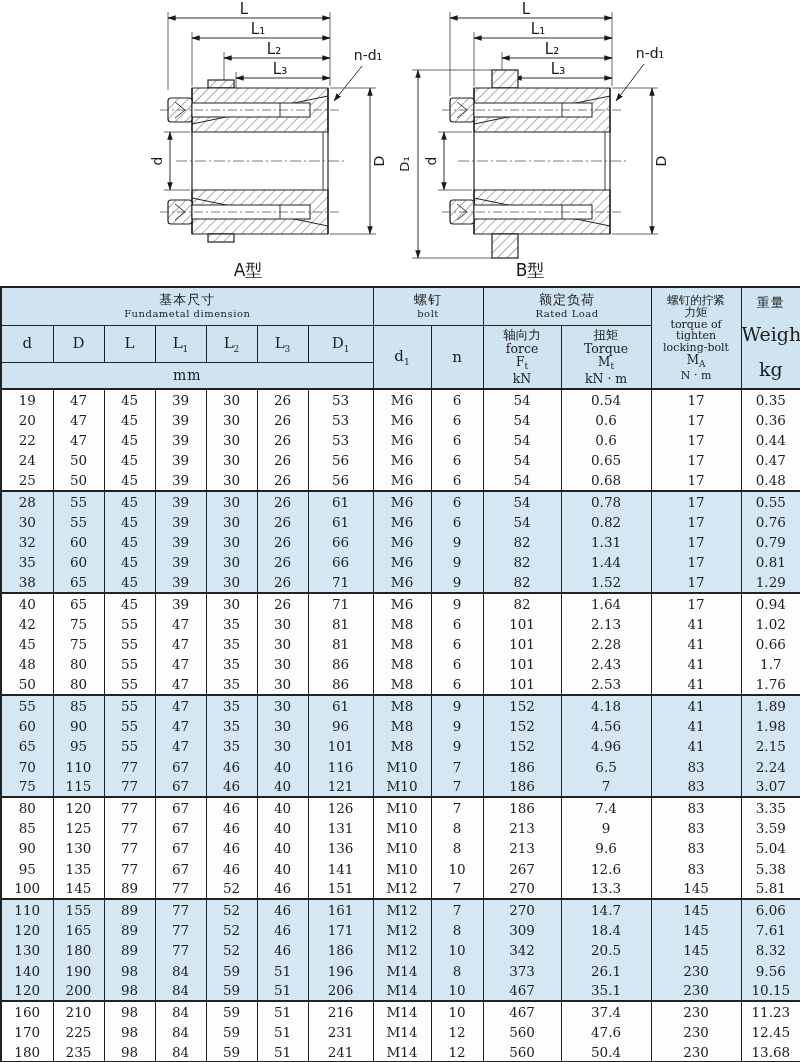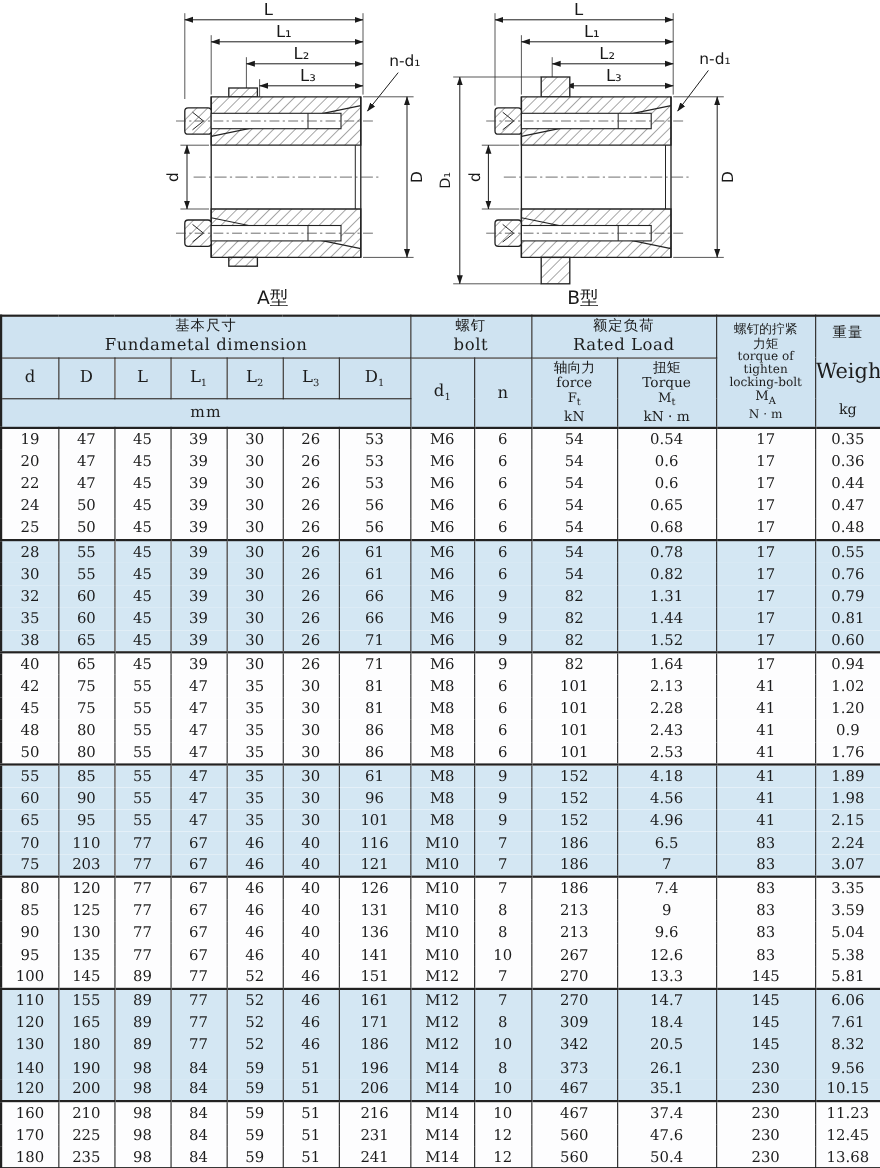--- a/index.html
+++ b/index.html
@@ -17,33 +17,33 @@
                border:2px solid #222222; }
   .spec th, .spec td { border:1px solid #222222; text-align:center; vertical-align:middle;
                        padding:0; overflow:hidden; color:#1c1c1c; }
   .spec thead th { background:#cfe3f1; font-weight:normal; }
   .spec thead tr.h1 { height:38px; }
   .spec thead tr.h2 { height:37px; }
   .spec thead tr.h3 { height:27px; }
   .spec thead tr.h3 th { border-bottom:2px solid #222222; }
 
   .zh  { font-size:13px; letter-spacing:1px; line-height:1.15; }
-  .en  { font-size:15px; letter-spacing:0.5px; line-height:1.15; }
+  .en  { font-size:10px; letter-spacing:0.5px; line-height:1.15; }
   .dim { font-size:15px; }
   sub  { font-size:9px; }
   th.tighten div { line-height:1.08; }
   th.tighten .zh { font-size:11.5px; letter-spacing:0; }
   th.tighten .en { font-size:11px; letter-spacing:0; }
   th.tighten .sym { font-size:12px; line-height:1.08; }
   th.weight { vertical-align:middle; }
   th.weight .wrap { display:flex; flex-direction:column; justify-content:space-between;
                     height:92px; padding:4px 0; }
   th.weight .zh { font-size:13px; }
   th.weight .wen { font-size:19px; }
-  th.weight .wunit { font-size:13px; }
+  th.weight .wunit { font-size:19px; }
   th.mm { font-size:14px; letter-spacing:1px;margin-top:23px; }
   .symline { font-size:12px; line-height:1.1; }
   th .l { line-height:1.12; font-size:12.5px; }
 
   .spec tbody tr { height:20.42px; }
   .spec tbody td { border-top:none; border-bottom:none;
                    font-size:13.5px; background:#fdfdfe; }
   .spec tbody tr.shaded td { background:#d4e7f3; }
   .spec tbody tr.group-start td { border-top:2px solid #222222; }
 </style>
@@ -427,21 +427,21 @@
           <td>45</td>
           <td>39</td>
           <td>30</td>
           <td>26</td>
           <td>71</td>
           <td>M6</td>
           <td>9</td>
           <td>82</td>
           <td>1.52</td>
           <td>17</td>
-          <td>0.60</td>
+          <td>1.29</td>
         </tr>
         <tr class="plain group-start">
           <td>40</td>
           <td>65</td>
           <td>45</td>
           <td>39</td>
           <td>30</td>
           <td>26</td>
           <td>71</td>
           <td>M6</td>
@@ -472,36 +472,36 @@
           <td>55</td>
           <td>47</td>
           <td>35</td>
           <td>30</td>
           <td>81</td>
           <td>M8</td>
           <td>6</td>
           <td>101</td>
           <td>2.28</td>
           <td>41</td>
-          <td>1.20</td>
+          <td>0.66</td>
         </tr>
         <tr class="plain">
           <td>48</td>
           <td>80</td>
           <td>55</td>
           <td>47</td>
           <td>35</td>
           <td>30</td>
           <td>86</td>
           <td>M8</td>
           <td>6</td>
           <td>101</td>
           <td>2.43</td>
           <td>41</td>
-          <td>0.9</td>
+          <td>1.7</td>
         </tr>
         <tr class="plain">
           <td>50</td>
           <td>80</td>
           <td>55</td>
           <td>47</td>
           <td>35</td>
           <td>30</td>
           <td>86</td>
           <td>M8</td>
@@ -566,21 +566,21 @@
           <td>116</td>
           <td>M10</td>
           <td>7</td>
           <td>186</td>
           <td>6.5</td>
           <td>83</td>
           <td>2.24</td>
         </tr>
         <tr class="shaded">
           <td>75</td>
-          <td>203</td>
+          <td>115</td>
           <td>77</td>
           <td>67</td>
           <td>46</td>
           <td>40</td>
           <td>121</td>
           <td>M10</td>
           <td>7</td>
           <td>186</td>
           <td>7</td>
           <td>83</td>

